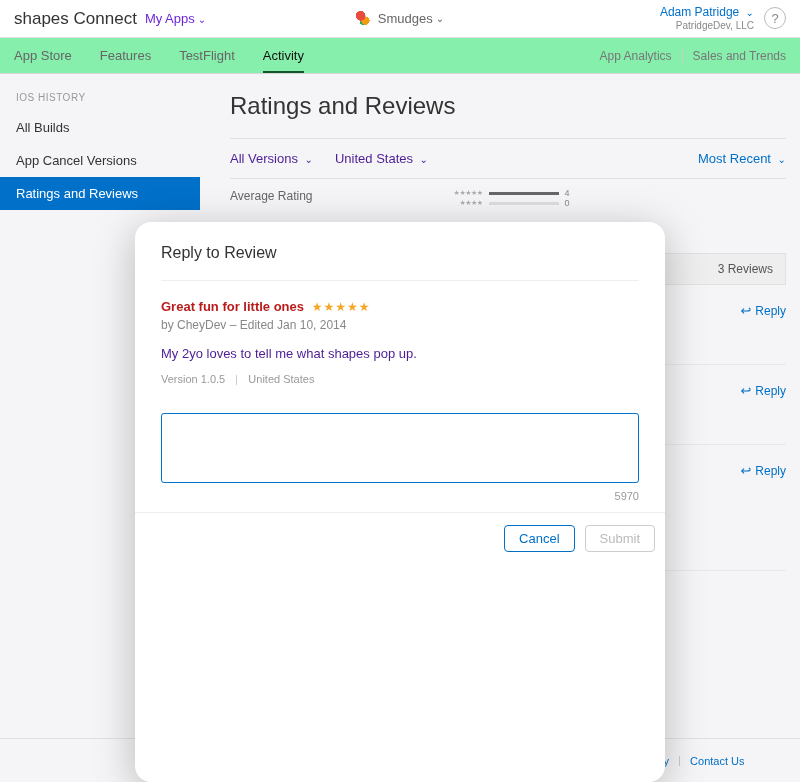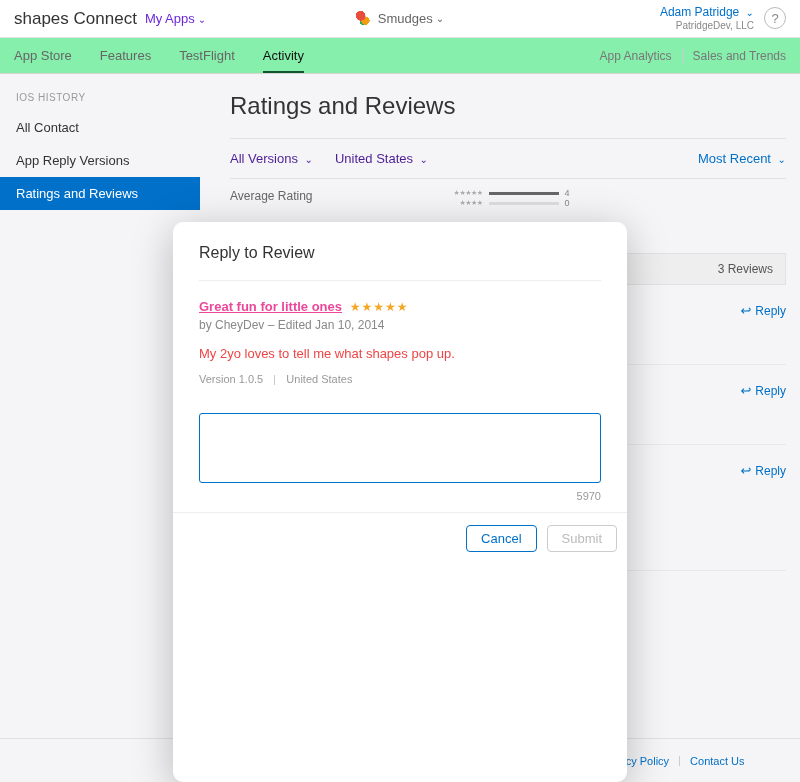--- a/index.html
+++ b/index.html
@@ -181,33 +181,33 @@
   
   .overlay {
     position: absolute; inset: 0;
     background: rgba(255,255,255,0.0);
     display: flex;
     justify-content: center;
     padding-top: 222px;
     pointer-events: none;
   }
   .modal {
-    width: 454px;
+    width: 530px;
     background: #fff;
-    border-radius: 10px;
+    border-radius: 16px;
     box-shadow: 0 8px 40px rgba(0,0,0,0.25);
     pointer-events: auto;
     overflow: hidden;
   }
   .modal-body { padding: 22px 26px 10px; }
   .modal h2 { font-size: 16px; font-weight: 400; color: #333; margin-bottom: 18px; }
   .modal hr { border: none; border-top: 1px solid #eee; margin-bottom: 18px; }
-  .modal .mrev-title { font-size: 13px; font-weight: 600; color: #ec4899; text-decoration: underline; }
+  .modal .mrev-title { font-size: 13px; font-weight: 600; color: #b91c1c; }
   .modal .mrev-byline { color: #888; font-size: 12px; margin-top: 4px; }
-  .modal .mrev-body { color: #ef4444; font-size: 13px; margin-top: 14px; }
+  .modal .mrev-body { color: #4c1d95; font-size: 13px; margin-top: 14px; }
   .modal .mrev-meta { color: #999; font-size: 11px; margin-top: 12px; }
   .modal textarea {
     width: 100%; height: 70px;
     border: 1px solid #0070c9;
     border-radius: 3px;
     outline: none;
     padding: 8px;
     font-family: inherit;
     font-size: 13px;
     resize: none;
@@ -261,22 +261,22 @@
   <div class="right-links">
     <span>App Analytics</span>
     <span class="divider"></span>
     <span>Sales and Trends</span>
   </div>
 </div>
 
 <div class="content">
   <div class="sidebar">
     <div class="group-label">IOS HISTORY</div>
-    <div class="item">All Contact</div>
-    <div class="item">App Reply Versions</div>
+    <div class="item">All Builds</div>
+    <div class="item">App Cancel Versions</div>
     <div class="item active">Ratings and Reviews</div>
   </div>
 
   <div class="main">
     <h1>Ratings and Reviews</h1>
 
     <div class="filter-row">
       <span class="filter"><span>All Versions</span> <span class="chev">⌄</span></span>
       <span class="filter"><span>United States</span> <span class="chev">⌄</span></span>
       <span class="sort"><span>Most Recent</span> <span class="chev">⌄</span></span>

